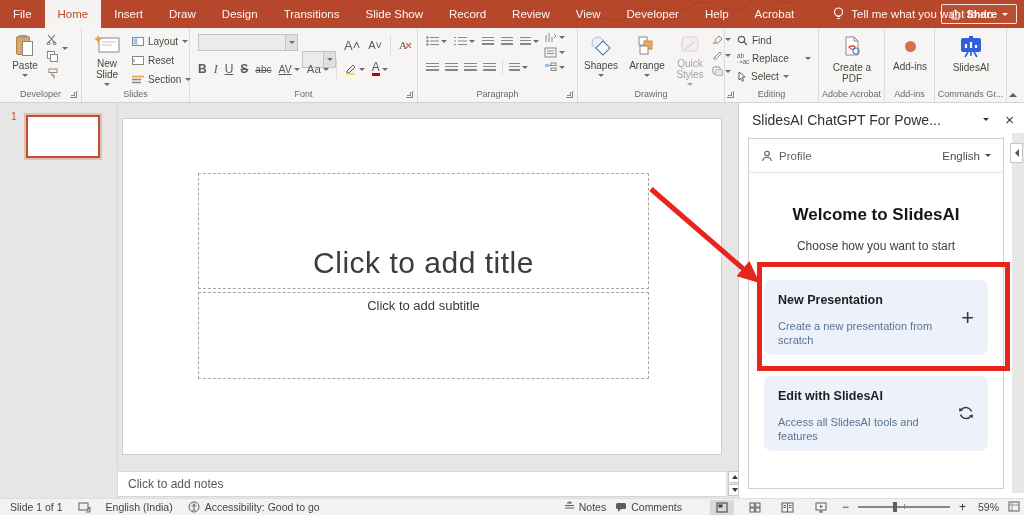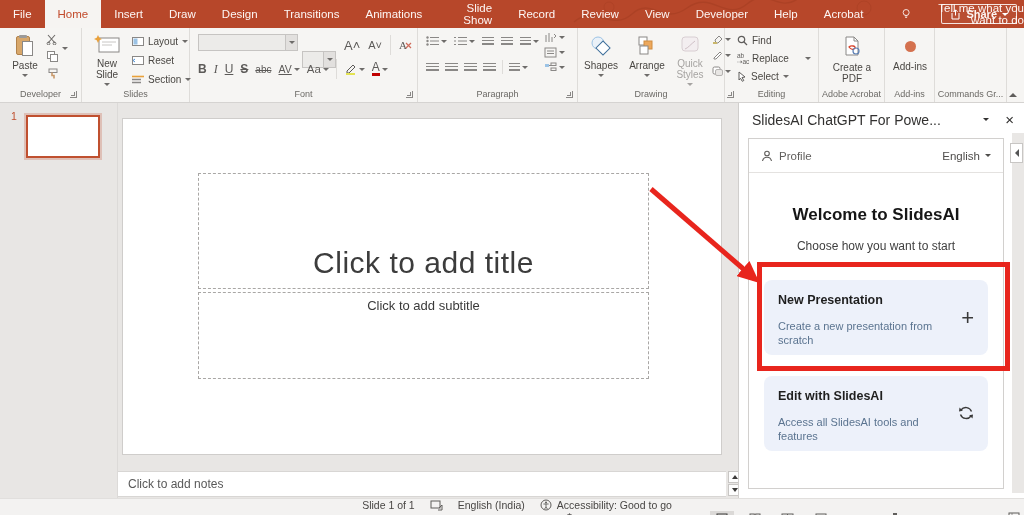--- a/index.html
+++ b/index.html
@@ -6,21 +6,21 @@
     --red:#b7472a; --red-dk:#a03d22; --annot:#e8251d;
     --ribbon-bg:#f6f5f3; --line:#d5d3d1; --txt:#4a4743; --gtxt:#6b6965;
     --gray-bg:#e8e6e4; --card:#edf1fa; --blue:#2f5fde; --desc:#5b7490;
   }
   *{margin:0;padding:0;box-sizing:border-box;}
   html,body{width:1024px;height:515px;overflow:hidden;}
   body{font-family:"Liberation Sans","DejaVu Sans",sans-serif;position:relative;background:#fff;color:var(--txt);}
   .abs{position:absolute;}
 
   
-  .tabsbar{position:absolute;top:0;left:0;width:1024px;height:28px;background:var(--red);display:flex;align-items:stretch;color:#fdf6f4;font-size:11.5px;text-align:right;}
+  .tabsbar{position:absolute;top:0;left:0;width:1024px;height:28px;background:var(--red);display:flex;align-items:stretch;color:#fdf6f4;font-size:11.5px;}
   .tabsbar svg.swirls{position:absolute;right:120px;top:0;height:28px;opacity:.5;}
   .tab{display:flex;align-items:center;padding:0 13px;cursor:default;position:relative;z-index:2;}
   .tab.active{background:#f6f4f2;color:#c24a2b;}
   .tellme{display:flex;align-items:center;gap:7px;margin-left:26px;z-index:2;}
   .sharebtn{position:absolute;right:7px;top:4px;height:20px;border:1px solid rgba(255,255,255,.85);border-radius:2px;display:flex;align-items:center;gap:5px;padding:0 8px;font-weight:700;font-size:11px;z-index:3;background:rgba(255,255,255,.04);}
 
   
   .ribbon{position:absolute;top:28px;left:0;width:1024px;height:75px;background:var(--ribbon-bg);border-bottom:1px solid var(--line);display:flex;font-size:10px;color:var(--txt);}
   .rgroup{position:relative;height:100%;border-right:1px solid #dedcd9;flex:none;}
   .glabel{position:absolute;bottom:3px;left:0;right:0;text-align:center;font-size:9px;color:var(--gtxt);white-space:nowrap;overflow:hidden;}
@@ -68,21 +68,21 @@
   .startcard .cdsc{margin-top:12px;font-size:11px;line-height:14px;color:var(--desc);width:162px;}
   .startcard .cicon{position:absolute;right:14px;top:50%;transform:translateY(-50%);font-size:22px;font-weight:300;color:#3a3a3a;}
   .tp-scrollcol{position:absolute;right:0;top:30px;width:12px;height:360px;background:#e9e7e5;}
   .tp-collapse{position:absolute;right:1px;top:40px;width:13px;height:20px;background:#fff;border:1px solid #c8c6c4;display:flex;align-items:center;justify-content:center;}
 
   
   .annot-rect{position:absolute;left:757px;top:262px;width:253px;height:109px;border:5px solid var(--annot);z-index:40;pointer-events:none;}
   .annot-svg{position:absolute;left:0;top:0;z-index:41;pointer-events:none;}
 
   
-  .statusbar{position:absolute;top:498px;left:0;width:1024px;height:17px;background:#f3f2f1;border-top:1px solid #e1dfdd;display:flex;align-items:center;font-size:10.5px;color:#484644;flex-direction:column;}
+  .statusbar{position:absolute;top:498px;left:0;width:1024px;height:17px;background:#f3f2f1;border-top:1px solid #e1dfdd;display:flex;align-items:center;font-size:10.5px;color:#484644;}
   .sb-left{display:flex;align-items:center;gap:15px;padding-left:10px;}
   .sb-left .itm{display:flex;align-items:center;gap:5px;}
   .sb-right{margin-left:auto;display:flex;align-items:center;gap:9px;padding-right:4px;}
   .viewbtn{width:24px;height:15px;display:flex;align-items:center;justify-content:center;}
   .viewbtn.active{background:#dbd9d7;}
   .zoomtrack{width:92px;height:1.5px;background:#8a8886;position:relative;}
   .zoomthumb{position:absolute;left:38%;top:-4.5px;width:4px;height:10px;background:#605e5c;}
   .zoomdetent{position:absolute;left:50%;top:-2px;width:1px;height:5px;background:#8a8886;}
   .zchar{font-size:12px;color:#3b3a39;}
 </style>
@@ -94,21 +94,20 @@
     <path d="M10 22c20-18 38 10 58-8s30 12 55-6 38 14 60-4 30 10 52-6 40 12 60-4" fill="none" stroke="#8f3318" stroke-width="1.4" opacity=".55"></path>
     <circle cx="300" cy="8" r="7" fill="none" stroke="#8f3318" opacity=".45"></circle>
     <circle cx="45" cy="7" r="5" fill="none" stroke="#8f3318" opacity=".4"></circle>
   </svg>
   <div class="tab">File</div>
   <div class="tab active">Home</div>
   <div class="tab">Insert</div>
   <div class="tab">Draw</div>
   <div class="tab">Design</div>
   <div class="tab">Transitions</div>
-  <div class="tab">Animations</div>
   <div class="tab">Slide Show</div>
   <div class="tab">Record</div>
   <div class="tab">Review</div>
   <div class="tab">View</div>
   <div class="tab">Developer</div>
   <div class="tab">Help</div>
   <div class="tab">Acrobat</div>
   <div class="tellme">
     <svg width="11" height="14" viewBox="0 0 11 14">
         <circle cx="5.5" cy="5" r="4" fill="none" stroke="#fff" stroke-width="1.1"></circle>
@@ -404,20 +403,29 @@
 
   <div class="rgroup" style="width:50px">
     <div class="bigbtn abs" style="left:4px;top:2px;width:42px">
       <span style="width:11px;height:11px;border-radius:50%;background:#d4714e;display:inline-block;margin-top:6px"></span>
       <span style="margin-top:6px">Add-ins</span>
     </div>
     <div class="glabel">Add-ins</div>
   </div>
 
   <div class="rgroup" style="width:72px">
+    <div class="bigbtn abs" style="left:11px;top:2px;width:50px">
+      <svg width="26" height="24" viewBox="0 0 26 24">
+        <rect x="3" y="3" width="20" height="14" rx="2" fill="#2f5fde"></rect>
+        <rect x="11" y="1" width="4" height="3" fill="#2f5fde"></rect>
+        <path d="M8 13V9M13 13V7M18 13v-3" stroke="#fff" stroke-width="2.2"></path>
+        <path d="M10 17l-3 5M16 17l3 5M13 17v4" stroke="#2f5fde" stroke-width="1.6"></path>
+      </svg>
+      <span>SlidesAI</span>
+    </div>
     <div class="glabel">Commands Gr...</div>
   </div>
 
   <div style="flex:1;position:relative">
     <span class="cu abs" style="right:7px;bottom:5px;border-bottom-color:#5f5d5b"></span>
   </div>
 </div>
 
 <div class="thumbs"></div>
 <div class="thumbnum">1</div>

